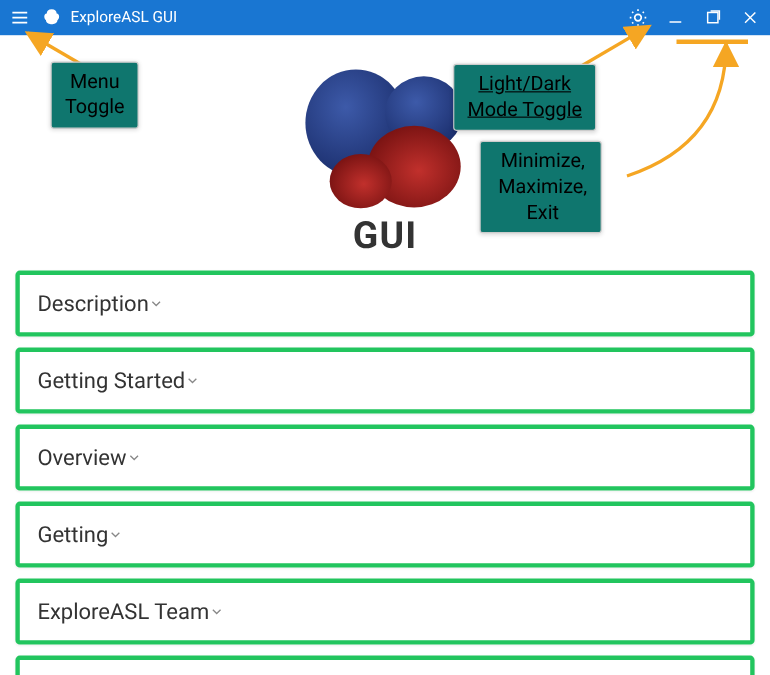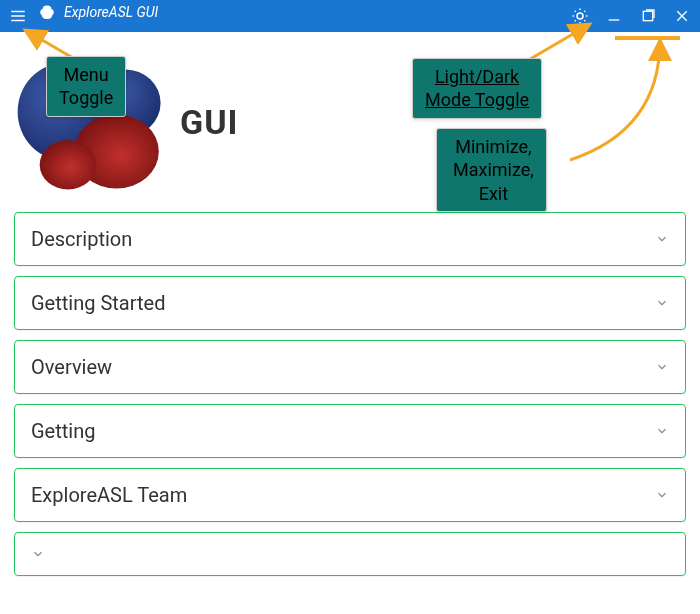--- a/index.html
+++ b/index.html
@@ -12,56 +12,55 @@
       overflow: hidden;
     }
     .titlebar {
       height: 32px;
       background: #1976d2;
       display: flex;
       align-items: center;
       padding: 0 6px;
       color: #fff;
     }
-    .titlebar-left { display: flex; align-items: flex-start; gap: 8px; font-style: italic; }
+    .titlebar-left { display: flex; align-items: center; gap: 8px; }
     .titlebar-right { display: flex; align-items: center; gap: 10px; margin-left: auto; }
     .menu-btn, .win-btn {
       display: flex;
       align-items: center;
       justify-content: center;
       width: 24px;
       height: 24px;
       cursor: pointer;
       color: #fff;
     }
     .app-title { font-size: 14px; font-weight: 400; }
     .brain-icon { width: 18px; height: 18px; }
     .logo-area {
       display: flex;
-      flex-direction: row;
+      flex-direction: column;
       align-items: center;
       padding: 18px 0 12px;
     }
     .logo-svg { width: 180px; height: 150px; }
     .logo-text {
       font-size: 34px;
       font-weight: 700;
       color: #333;
       margin-top: -6px;
       letter-spacing: 1px;
     }
     .accordion-list { padding: 0 14px; }
     .accordion-item {
-      border: 1px solid #22c55e;
+      border: 4px solid #22c55e;
       border-radius: 4px;
       margin-bottom: 10px;
       padding: 14px 16px;
       display: flex;
       align-items: center;
-      justify-content: space-between;
       cursor: pointer;
       box-shadow: 0 1px 2px rgba(0,0,0,0.06);
     }
     .accordion-label {
       font-size: 20px;
       color: #333;
     }
     .chevron { color: #888; }
     .callout {
       position: absolute;

